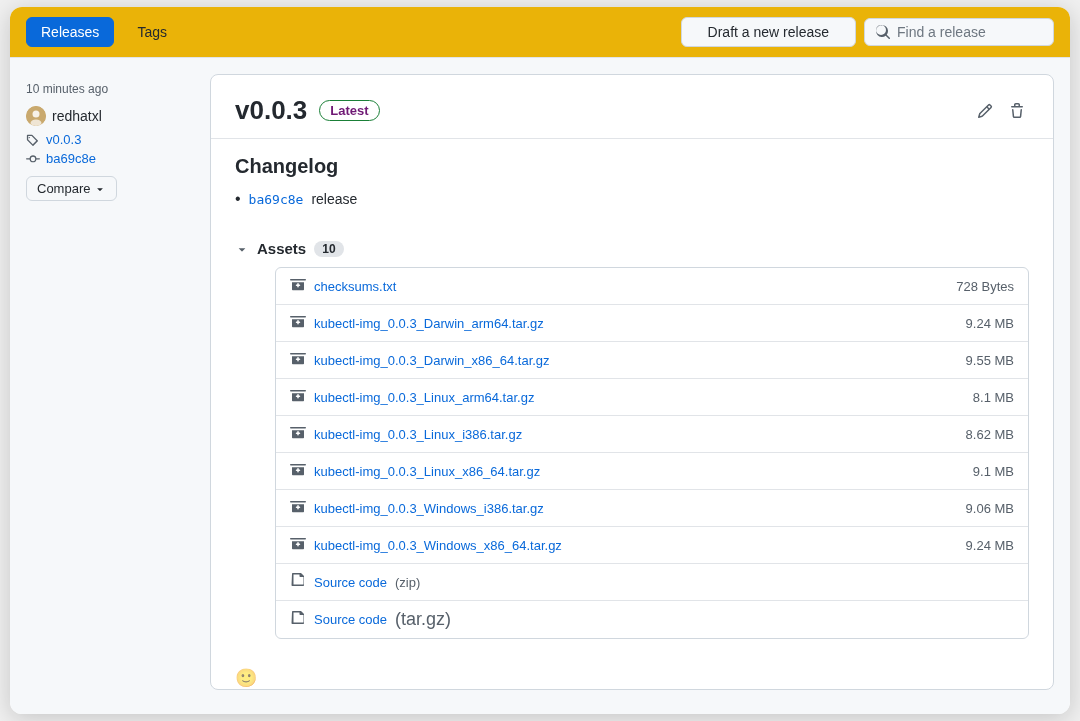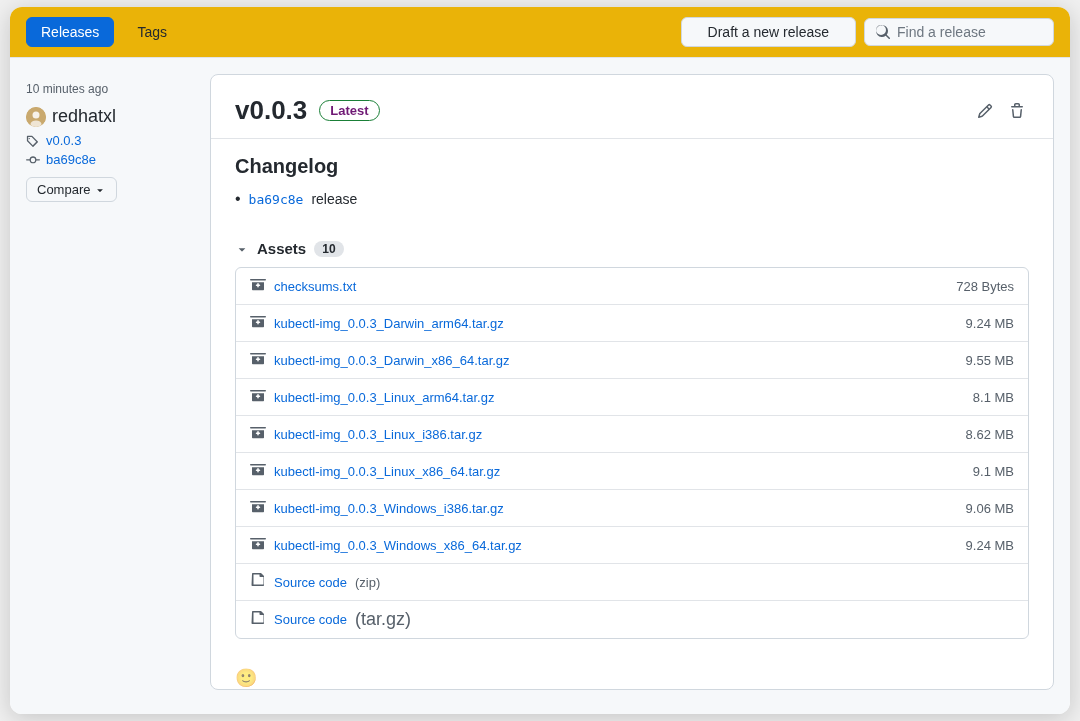--- a/index.html
+++ b/index.html
@@ -105,21 +105,21 @@
       border-radius: 50%;
       background: #c9a96e;
       display: flex;
       align-items: center;
       justify-content: center;
       font-size: 10px;
       color: #fff;
       overflow: hidden;
     }
     .sidebar .username {
-      font-size: 18px;
+      font-size: 14px;
       color: #24292f;
       font-weight: 500;
     }
     .sidebar .tag-row, .sidebar .commit-row {
       display: flex;
       align-items: center;
       gap: 6px;
       margin-bottom: 4px;
       font-size: 13px;
       color: #57606a;
@@ -239,20 +239,21 @@
       border-radius: 999px;
       padding: 1px 8px;
       font-size: 12px;
       font-weight: 600;
       color: #24292f;
     }
     .assets-list {
       border: 1px solid #d0d7de;
       border-radius: 6px;
       overflow: hidden;
+      margin-left: 40px;
     }
     .asset-row {
       display: flex;
       align-items: center;
       justify-content: space-between;
       padding: 8px 14px;
       border-bottom: 1px solid #e1e4e8;
       gap: 10px;
     }
     .asset-row:last-child { border-bottom: none; }

